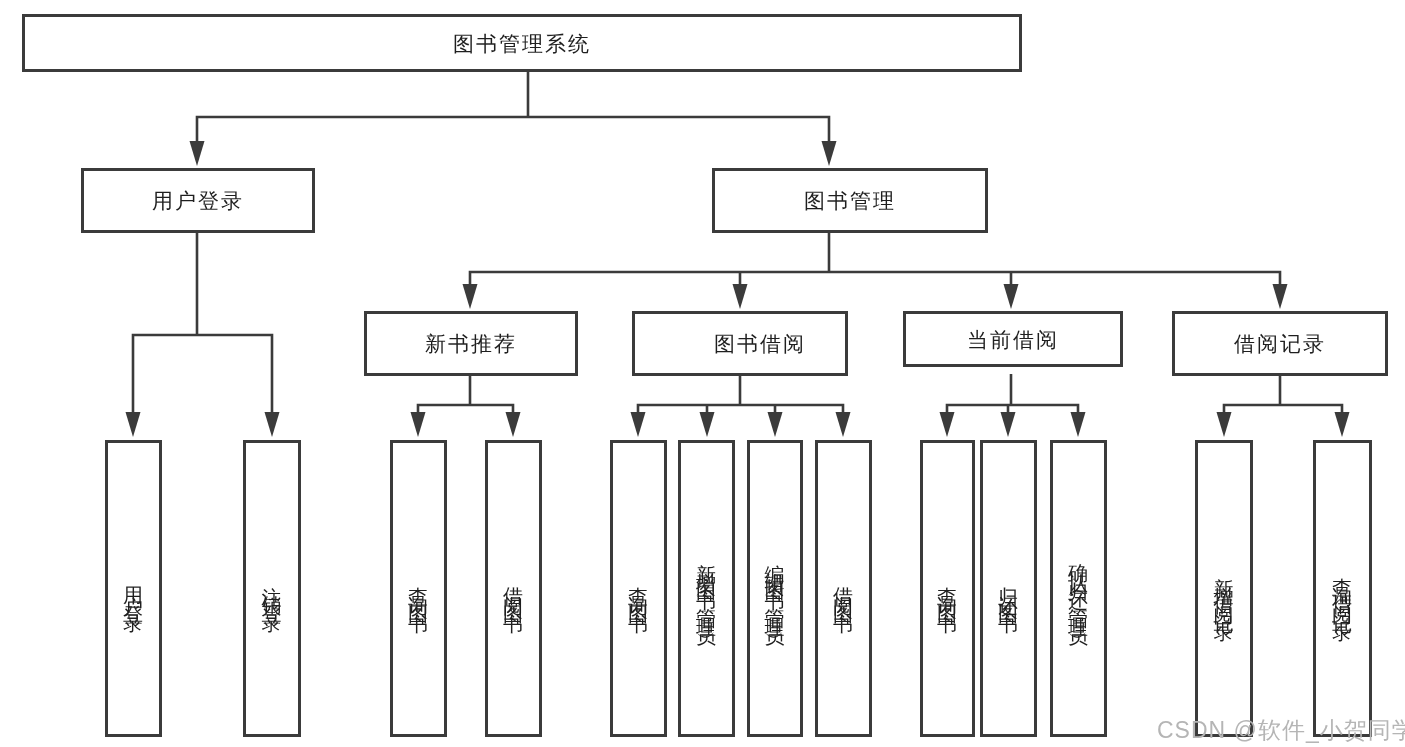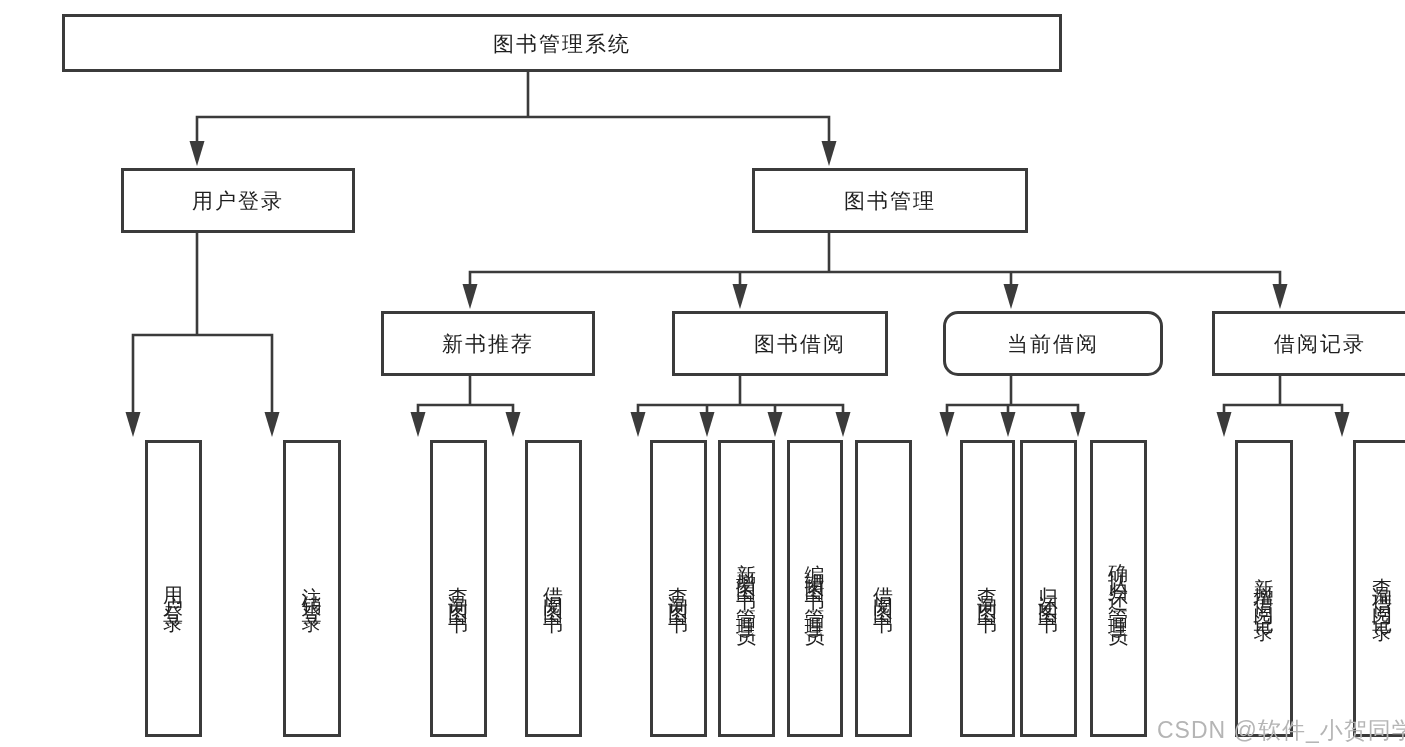--- a/index.html
+++ b/index.html
@@ -5,21 +5,20 @@
   html,body{margin:0;padding:0;background:#ffffff;}
   #canvas{
     position:relative;width:1405px;height:747px;background:#ffffff;overflow:hidden;
     font-family:"Liberation Sans","DejaVu Sans",sans-serif;
   }
   #wires{position:absolute;left:0;top:0;z-index:1;}
   .node{
     position:absolute;z-index:2;background:#ffffff;border:3px solid #3b3b3b;
     box-sizing:border-box;display:flex;align-items:center;justify-content:center;
     color:#1f1f1f;
-    margin-left:40px;
   }
   .hnode span{font-size:21px;letter-spacing:2px;line-height:1;white-space:nowrap;color:#1f1f1f;}
   .leaf{top:440px;height:297px;}
   .leaf span{
     writing-mode:vertical-rl;text-orientation:mixed;
     font-size:20px;letter-spacing:9px;line-height:1;white-space:nowrap;color:#1f1f1f;
   }
   #watermark{
     position:absolute;left:1157px;top:715px;z-index:3;
     font-size:23px;letter-spacing:1px;color:#b5b5b5;white-space:nowrap;
@@ -89,27 +88,27 @@
     <span>图书管理系统</span>
   </div>
 
   <div class="node hnode" style="left:81px;top:168px;width:234px;height:65px;">
     <span>用户登录</span>
   </div>
   <div class="node hnode" style="left:712px;top:168px;width:276px;height:65px;">
     <span>图书管理</span>
   </div>
 
-  <div class="node hnode" style="left:341px;top:311px;width:214px;height:65px;">
+  <div class="node hnode" style="left:364px;top:311px;width:214px;height:65px;">
     <span>新书推荐</span>
   </div>
   <div class="node hnode" style="left:632px;top:311px;width:216px;height:65px;padding-left:40px;">
     <span>图书借阅</span>
   </div>
-  <div class="node hnode" style="left:903px;top:311px;width:220px;height:65px;border-radius:15px;">
+  <div class="node hnode" style="left:903px;top:311px;width:220px;height:56px;">
     <span>当前借阅</span>
   </div>
   <div class="node hnode" style="left:1172px;top:311px;width:216px;height:65px;text-align:center;">
     <span>借阅记录</span>
   </div>
 
   <div class="node leaf" style="left:105px;width:57px;">
     <span>用户登录</span>
   </div>
   <div class="node leaf" style="left:243px;width:58px;">

